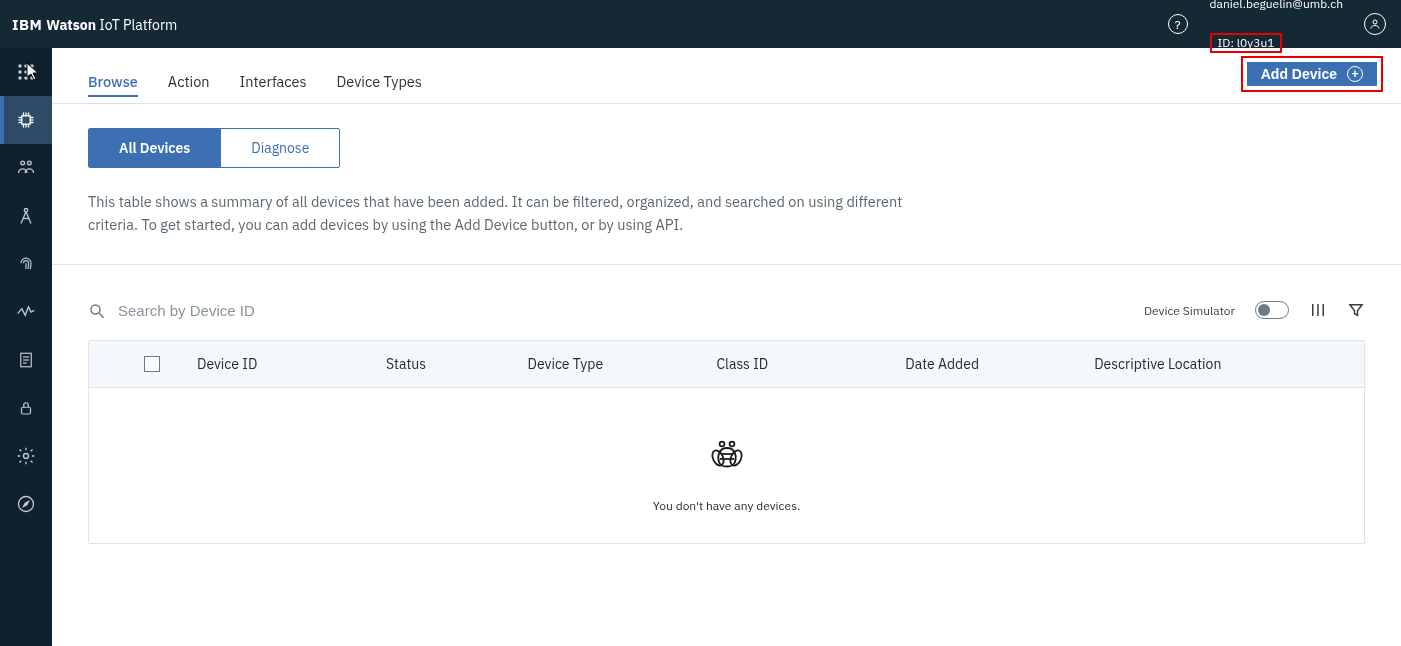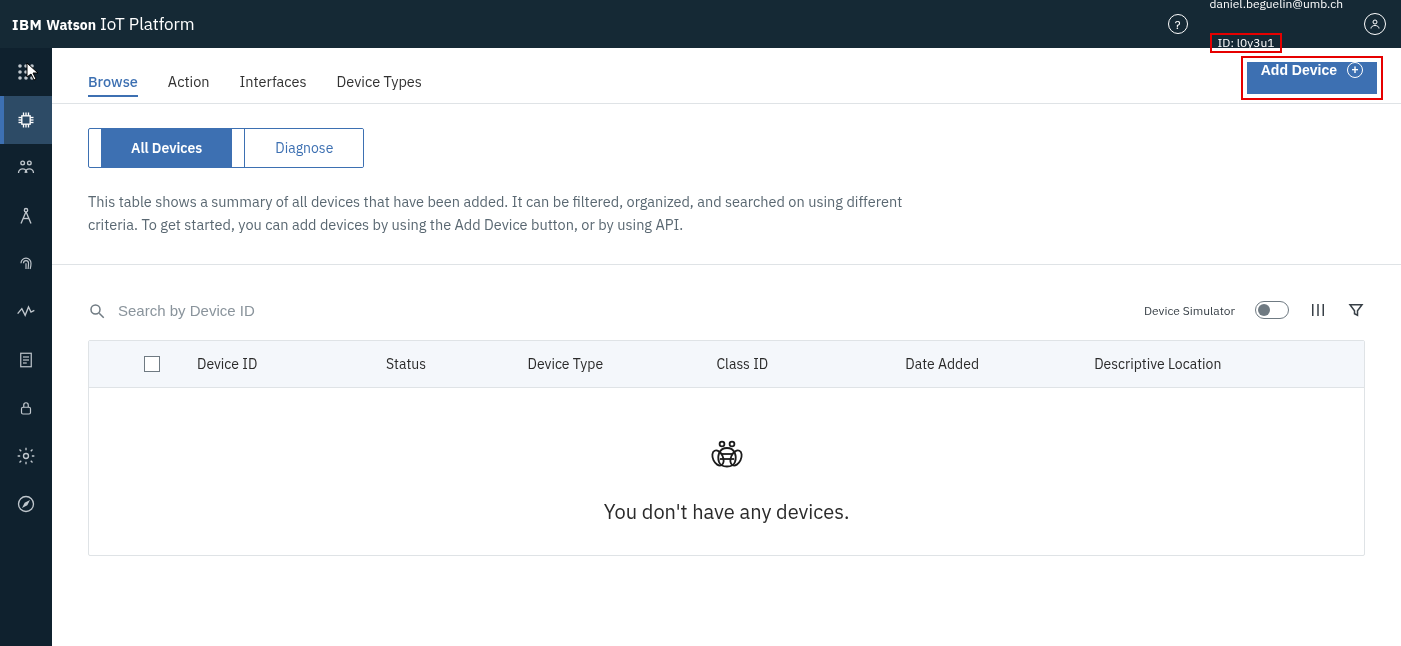--- a/index.html
+++ b/index.html
@@ -18,21 +18,21 @@
   body { width:1401px; height:646px; overflow:hidden; position:relative; }
 
   
   .topbar {
     position:absolute; top:0; left:0; right:0; height:48px;
     background: var(--dark); color:#fff; display:flex; align-items:center;
     padding:0 12px; font-size:14px; z-index:10;
   }
   .brand { display:flex; align-items:baseline; gap:4px; }
   .brand .ibm { font-weight:700; letter-spacing:0.5px; font-size:15px; }
-  .brand .rest { font-weight:400; font-size:17px; }
+  .brand .rest { font-weight:400; font-size:14px; }
   .brand .bold { font-weight:700; }
   .top-spacer { flex:1; }
   .topright { display:flex; align-items:center; gap:18px; font-size:13px; }
   .userblock { display:flex; flex-direction:column; align-items:flex-start; line-height:1.2; font-size:12px; padding-top:2px;gap:20px;}
   .userblock .id-box { border:2px solid var(--highlight-red); padding:1px 6px; margin-top:2px; font-size:12px;}
   .icon-btn { width:28px; height:28px; display:flex; align-items:center; justify-content:center; color:#fff; cursor:pointer;}
   .help-circle { border:1.5px solid #fff; border-radius:50%; width:20px; height:20px; display:flex; align-items:center; justify-content:center; font-size:12px; }
   .avatar-circle { border:1.5px solid #fff; border-radius:50%; width:22px; height:22px; display:flex; align-items:center; justify-content:center; }
 
   
@@ -63,31 +63,31 @@
     position:relative;
   }
   .tab {
     font-size:14.5px; color:#323232; padding:18px 0 4px; margin-right:30px; cursor:pointer;
     border-bottom:2px solid transparent;
   }
   .tab.active { color: var(--link-blue); border-bottom:2px solid var(--link-blue); font-weight:500;}
   .add-device-wrap { position:absolute; right:18px; top:8px; border:2px solid var(--highlight-red); padding:4px;}
   .add-device-btn {
     background: var(--blue); color:#fff; font-size:14px; font-weight:600;
-    height:32px; padding:0 14px; display:flex; align-items:flex-start; gap:10px; cursor:pointer;
+    height:24px; padding:0 14px; display:flex; align-items:center; gap:10px; cursor:pointer;
     border:none;
   }
   .plus-circle { width:16px; height:16px; border:1.5px solid #fff; border-radius:50%; display:flex; align-items:center; justify-content:center; font-size:12px; line-height:1;}
 
   .content { padding: 24px 36px 0; }
   h1.page-title { font-size:34px; font-weight:400; margin:18px 0 22px; color:#1b1b1b; }
   .seg {
     display:inline-flex; border:1px solid var(--blue); border-radius:2px; overflow:hidden; margin-bottom:22px;
   }
-  .seg button { font-size:14px; padding:10px 30px; border:none; background:#fff; color:var(--blue); cursor:pointer; font-family:inherit;margin-left:12px;}
+  .seg button { font-size:14px; padding:10px 30px; border:none; background:#fff; color:var(--blue); cursor:pointer; font-family:inherit;}
   .seg button.active { background:var(--blue); color:#fff; font-weight:600;}
   .seg button + button { border-left:1px solid var(--blue); }
   .desc { font-size:14.5px; color:var(--muted); max-width:820px; line-height:1.6; padding-bottom:28px;}
   .rule { height:1px; background:var(--border); margin:0 -36px; }
 
   .toolbar-row {
     display:flex; align-items:flex-start; padding:36px 0 20px; gap:14px;
   }
   .search-wrap { display:flex; align-items:center; gap:10px; color:#6f7a82; flex:1;}
   .search-wrap input { border:none; outline:none; font-size:15px; color:#384047; width:300px; background:transparent;}
@@ -103,21 +103,21 @@
   .datatable { border:1px solid var(--border); border-radius:2px; }
   .thead {
     display:grid; grid-template-columns: 90px 1.2fr 0.9fr 1.2fr 1.2fr 1.2fr 1.6fr;
     background:var(--light-grey); font-size:14px; font-weight:400; color:#2b2b2b;
     padding:14px 18px; align-items:center; border-bottom:1px solid var(--border);
   }
   .thead .chk { display:flex; justify-content:center;}
   .chkbox { width:16px; height:16px; border:1.5px solid #6f7a82; background:#fff; cursor:pointer;}
   .empty {
     display:flex; flex-direction:column; align-items:center; justify-content:center;
-    padding:48px 0 30px; gap:22px; color:#2b2b2b; font-size:20px;
+    padding:48px 0 30px; gap:22px; color:#2b2b2b; font-size:12px;
   }
 
   svg { display:block; }
 </style>
 </head>
 <body>
 
 <div class="topbar">
   <div class="brand">
     <span class="ibm">IBM</span>

